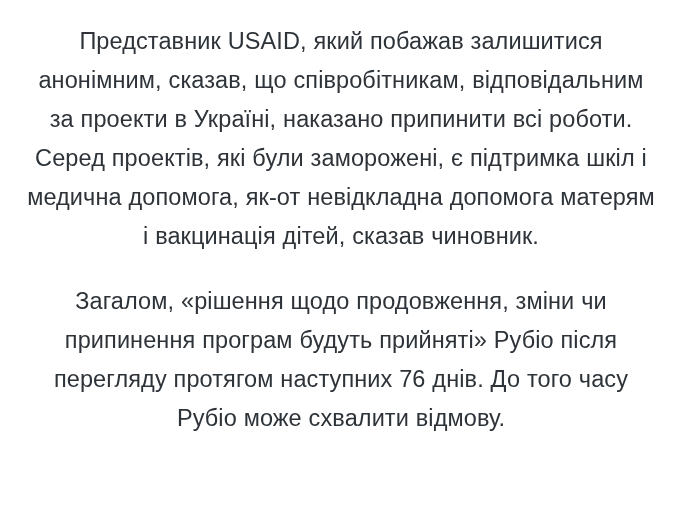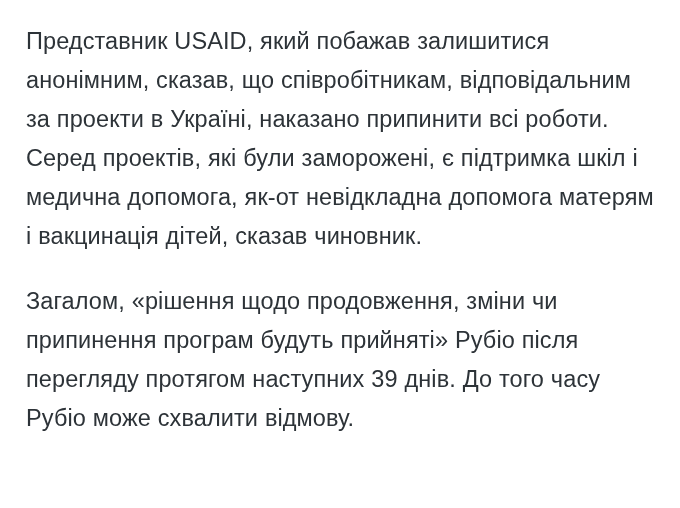--- a/index.html
+++ b/index.html
@@ -20,24 +20,25 @@
     padding: 22px 24px 0 26px;
     background: #ffffff;
   }
   .para {
     color: #2d3338;
     font-size: 23.5px;
     line-height: 39px;
     letter-spacing: 0.1px;
     margin: 0 0 26px 0;
     word-spacing: 0.2px;
+    text-align: center;
   }
   .para:last-child {
     margin-bottom: 0;
   }
 </style>
 </head>
 <body>
 
 <div class="article">
   <p class="para">Представник USAID, який побажав залишитися анонімним, сказав, що співробітникам, відповідальним за проекти в Україні, наказано припинити всі роботи. Серед проектів, які були заморожені, є підтримка шкіл і медична допомога, як-от невідкладна допомога матерям і вакцинація дітей, сказав чиновник.</p>
-  <p class="para">Загалом, «рішення щодо продовження, зміни чи припинення програм будуть прийняті» Рубіо після перегляду протягом наступних 39 днів. До того часу Рубіо може схвалити відмову.</p>
+  <p class="para">Загалом, «рішення щодо продовження, зміни чи припинення програм будуть прийняті» Рубіо після перегляду протягом наступних 76 днів. До того часу Рубіо може схвалити відмову.</p>
 </div>
 
 </body></html>

